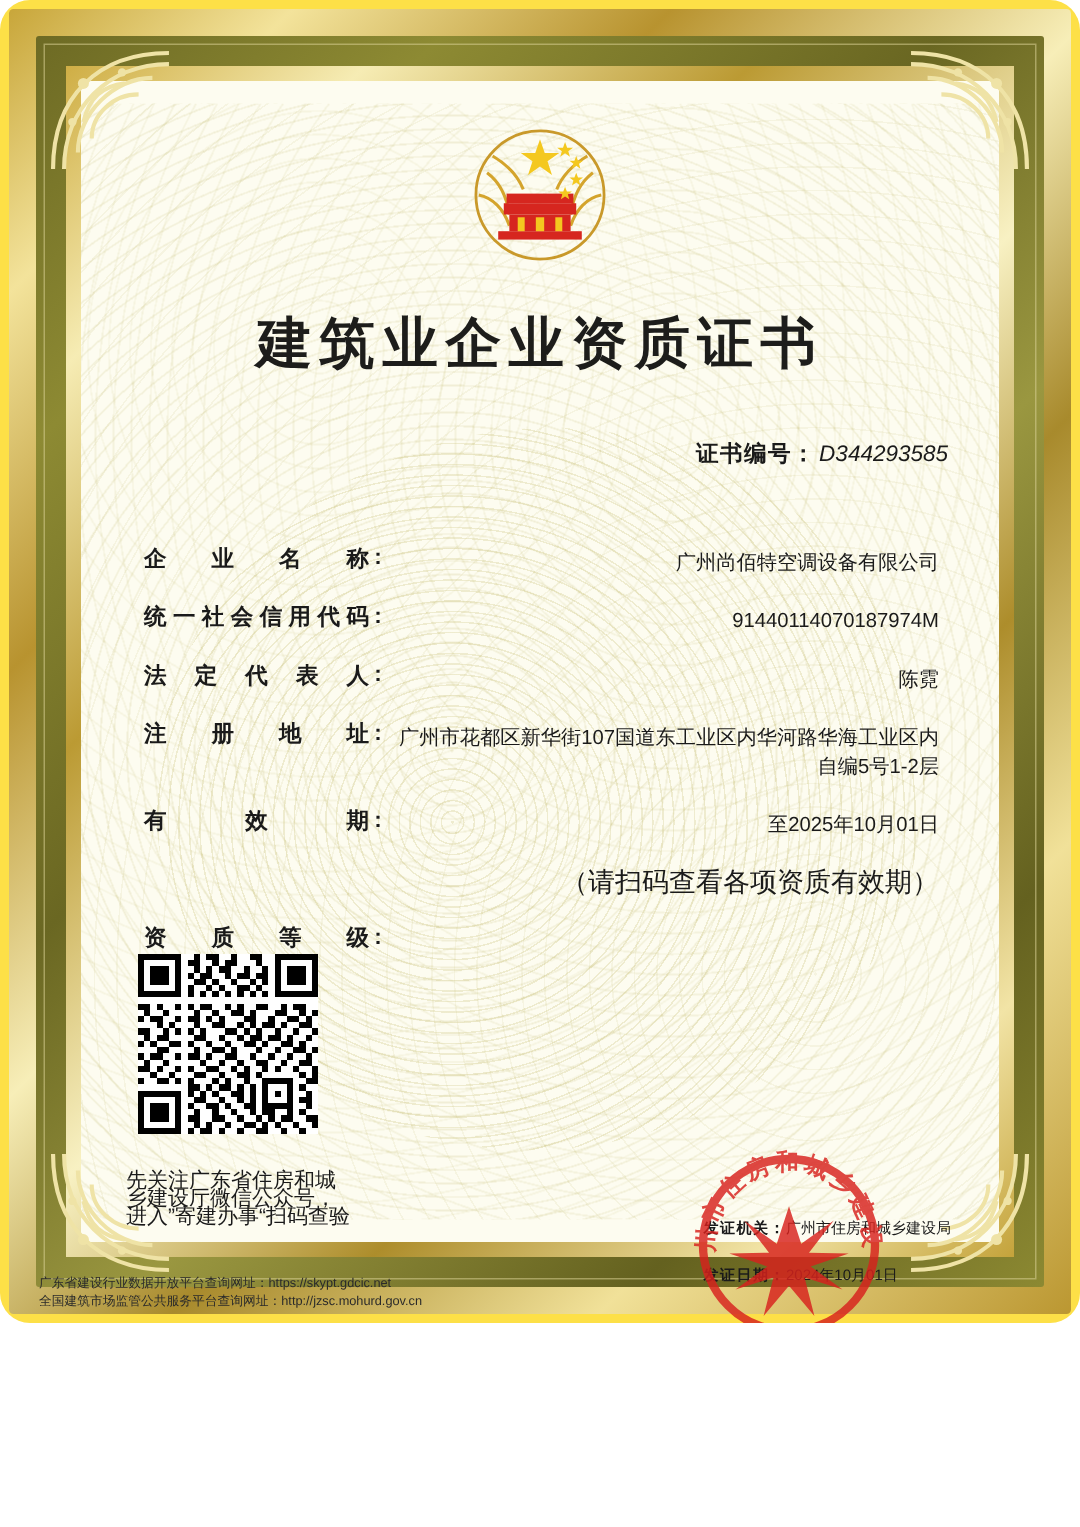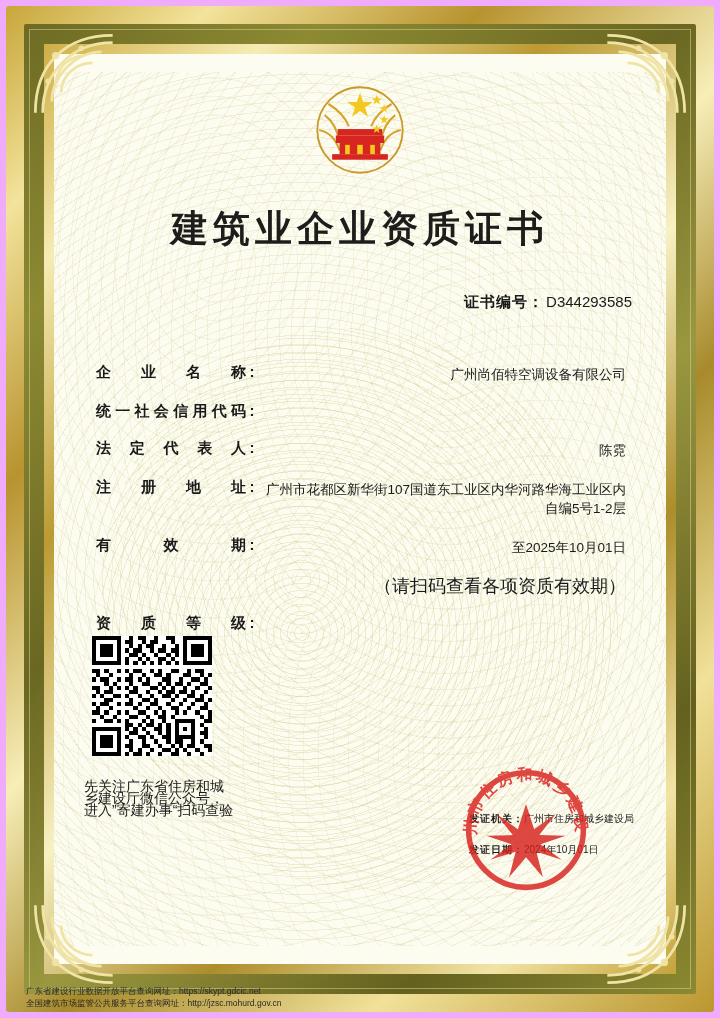--- a/index.html
+++ b/index.html
@@ -6,23 +6,24 @@
     margin: 0;
     padding: 0;
     background: #ffffff;
   }
   body {
     font-family: "Liberation Sans", sans-serif;
   }
   .cert {
     position: relative;
     width: 720px;
-    height: 1018px;
+    height: 882px;
     overflow: hidden;
-    background: #f0abfc;
+    background: #fde047;
+    border-radius: 20px;
   }
 
   
   .border-outer {
     position: absolute;
     left: 6px; top: 6px; right: 6px; bottom: 6px;
     background: linear-gradient(135deg,#c8a63a 0%, #f3e39b 12%, #b8932f 28%, #f7eeb8 46%, #a88a2c 62%, #f1e199 80%, #bb9731 100%);
     border-radius: 3px;
   }
   .border-mid {
@@ -110,21 +111,21 @@
 
   .cert-no {
     position: absolute;
     right: 88px;
     top: 293px;
     font-size: 15px;
     color: #1a1a1a;
     z-index: 3;
   }
   .cert-no .lbl { font-weight: bold; letter-spacing: 1px; text-align: right; }
-  .cert-no .val { font-weight: normal; margin-left: 2px; }
+  .cert-no .val { font-weight: normal; margin-left: 2px; font-style: italic; }
 
   
   .fields {
     position: absolute;
     left: 96px;
     top: 363px;
     width: 530px;
     z-index: 3;
   }
   .row {
@@ -364,20 +365,21 @@
         <span class="ch">统</span>
           <span class="ch">一</span>
           <span class="ch">社</span>
           <span class="ch">会</span>
           <span class="ch">信</span>
           <span class="ch">用</span>
           <span class="ch">代</span>
           <span class="ch">码</span>
       </div>
       <div class="colon">:</div>
+      <div class="value">91440114070187974M</div>
     </div>
 
     <div class="row">
       <div class="label">
         <span class="ch">法</span>
           <span class="ch">定</span>
           <span class="ch">代</span>
           <span class="ch">表</span>
           <span class="ch">人</span>
       </div>

